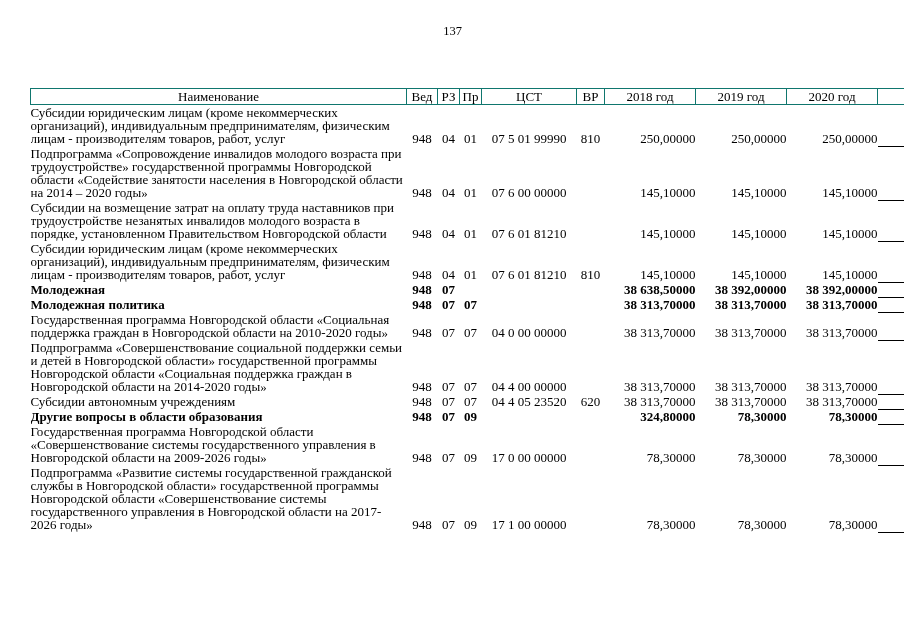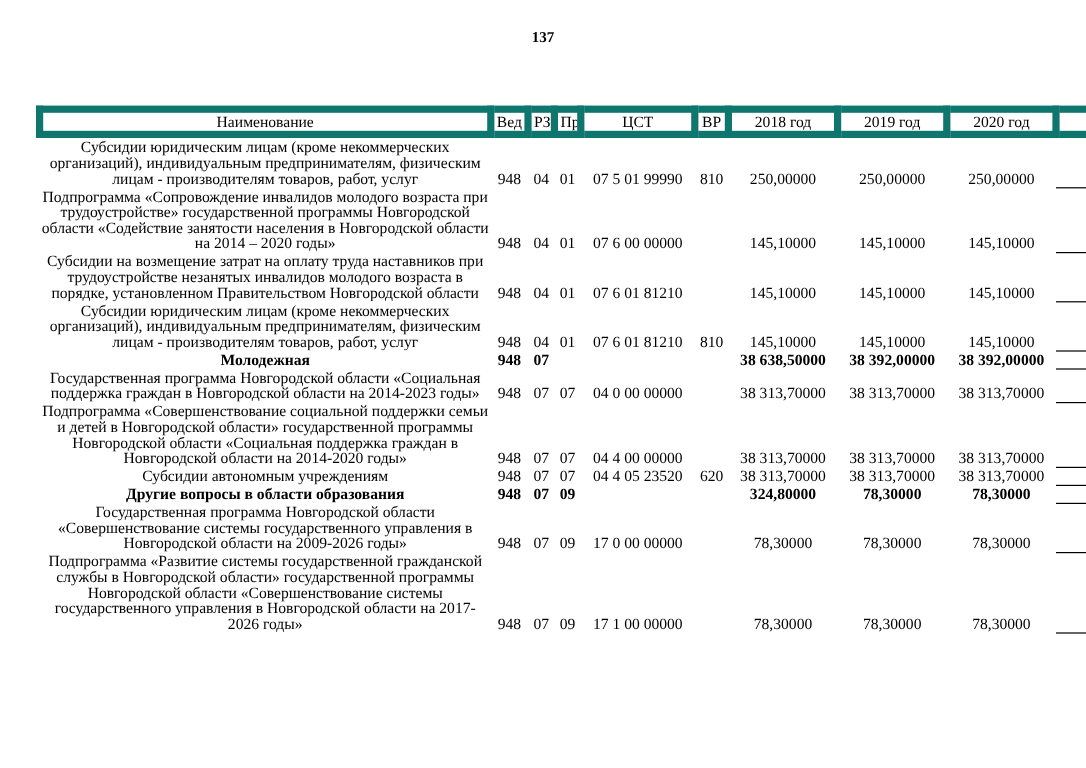--- a/index.html
+++ b/index.html
@@ -15,59 +15,58 @@
     font-family: "Liberation Serif", "DejaVu Serif", serif;
     color: #000;
   }
   .page-number {
     position: absolute;
     top: 24px;
     left: 0;
     right: 0;
     text-align: center;
     font-size: 12.5px;
-    font-weight: bold;
   }
   table.budget {
     position: absolute;
     top: 88px;
     left: 30px;
     width: 873px;
     border-collapse: collapse;
     table-layout: fixed;
     font-size: 13px;
     line-height: 13px;
   }
   table.budget thead th {
-    border: 6px solid #0f766e;
+    border: 1px solid #0f766e;
     font-weight: normal;
     padding: 1px 2px;
     font-size: 13px;
     overflow: hidden;
     white-space: nowrap;
   }
   table.budget thead th.col-edge-h {
     border-right: none;
   }
   table.budget td {
     padding: 1px 0;
     vertical-align: bottom;
     overflow: hidden;
   }
   td.col-name {
-    text-align: center;
+    text-align: left;
     vertical-align: top;
     padding: 1px 6px 1px 3px;
   }
   td.col-ved, td.col-rz, td.col-pr, td.col-cst, td.col-vr {
     text-align: center;
     white-space: nowrap;
   }
   td.col-y2018, td.col-y2019, td.col-y2020 {
-    text-align: center;
+    text-align: right;
     padding-right: 10px;
     white-space: nowrap;
   }
   td.col-edge {
     border-bottom: 1px solid #000;
   }
   tr.bold td {
     font-weight: bold;
   }
 </style>
@@ -157,22 +156,34 @@
         <td class="col-ved">948</td>
         <td class="col-rz">07</td>
         <td class="col-pr"></td>
         <td class="col-cst"></td>
         <td class="col-vr"></td>
         <td class="col-y2018">38 638,50000</td>
         <td class="col-y2019">38 392,00000</td>
         <td class="col-y2020">38 392,00000</td>
         <td class="col-edge"></td>
       </tr>
-      <tr>
-        <td class="col-name">Государственная программа Новгородской области «Социальная поддержка граждан в Новгородской области на 2014-2023 годы»</td>
+      <tr class="bold">
+        <td class="col-name">Молодежная политика</td>
+        <td class="col-ved">948</td>
+        <td class="col-rz">07</td>
+        <td class="col-pr">07</td>
+        <td class="col-cst"></td>
+        <td class="col-vr"></td>
+        <td class="col-y2018">38 313,70000</td>
+        <td class="col-y2019">38 313,70000</td>
+        <td class="col-y2020">38 313,70000</td>
+        <td class="col-edge"></td>
+      </tr>
+      <tr>
+        <td class="col-name">Государственная программа Новгородской области «Социальная поддержка граждан в Новгородской области на 2010-2020 годы»</td>
         <td class="col-ved">948</td>
         <td class="col-rz">07</td>
         <td class="col-pr">07</td>
         <td class="col-cst">04 0 00 00000</td>
         <td class="col-vr"></td>
         <td class="col-y2018">38 313,70000</td>
         <td class="col-y2019">38 313,70000</td>
         <td class="col-y2020">38 313,70000</td>
         <td class="col-edge"></td>
       </tr>

